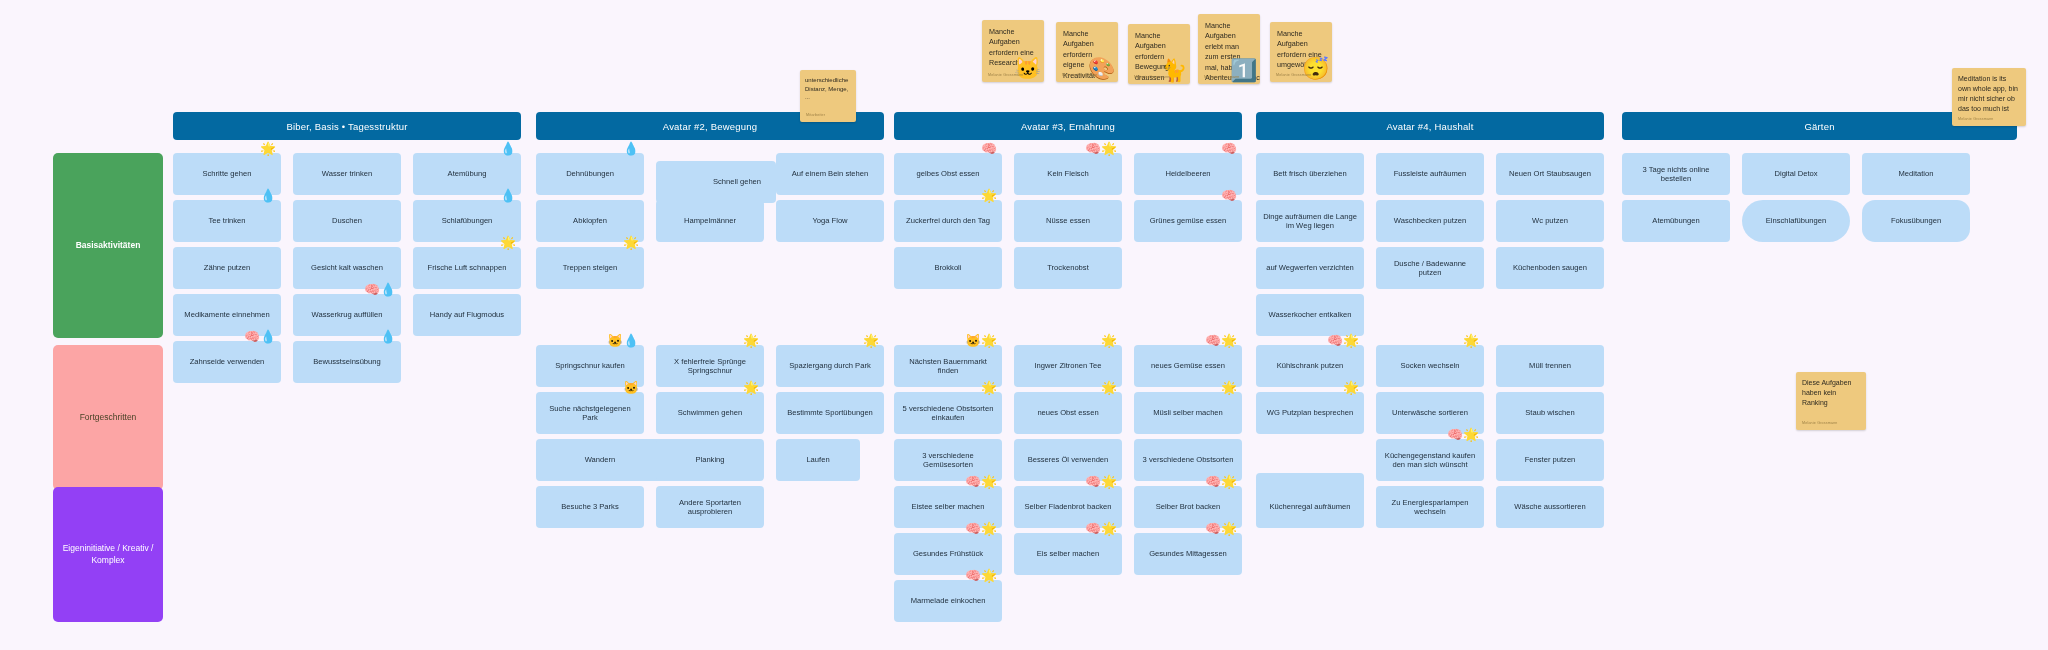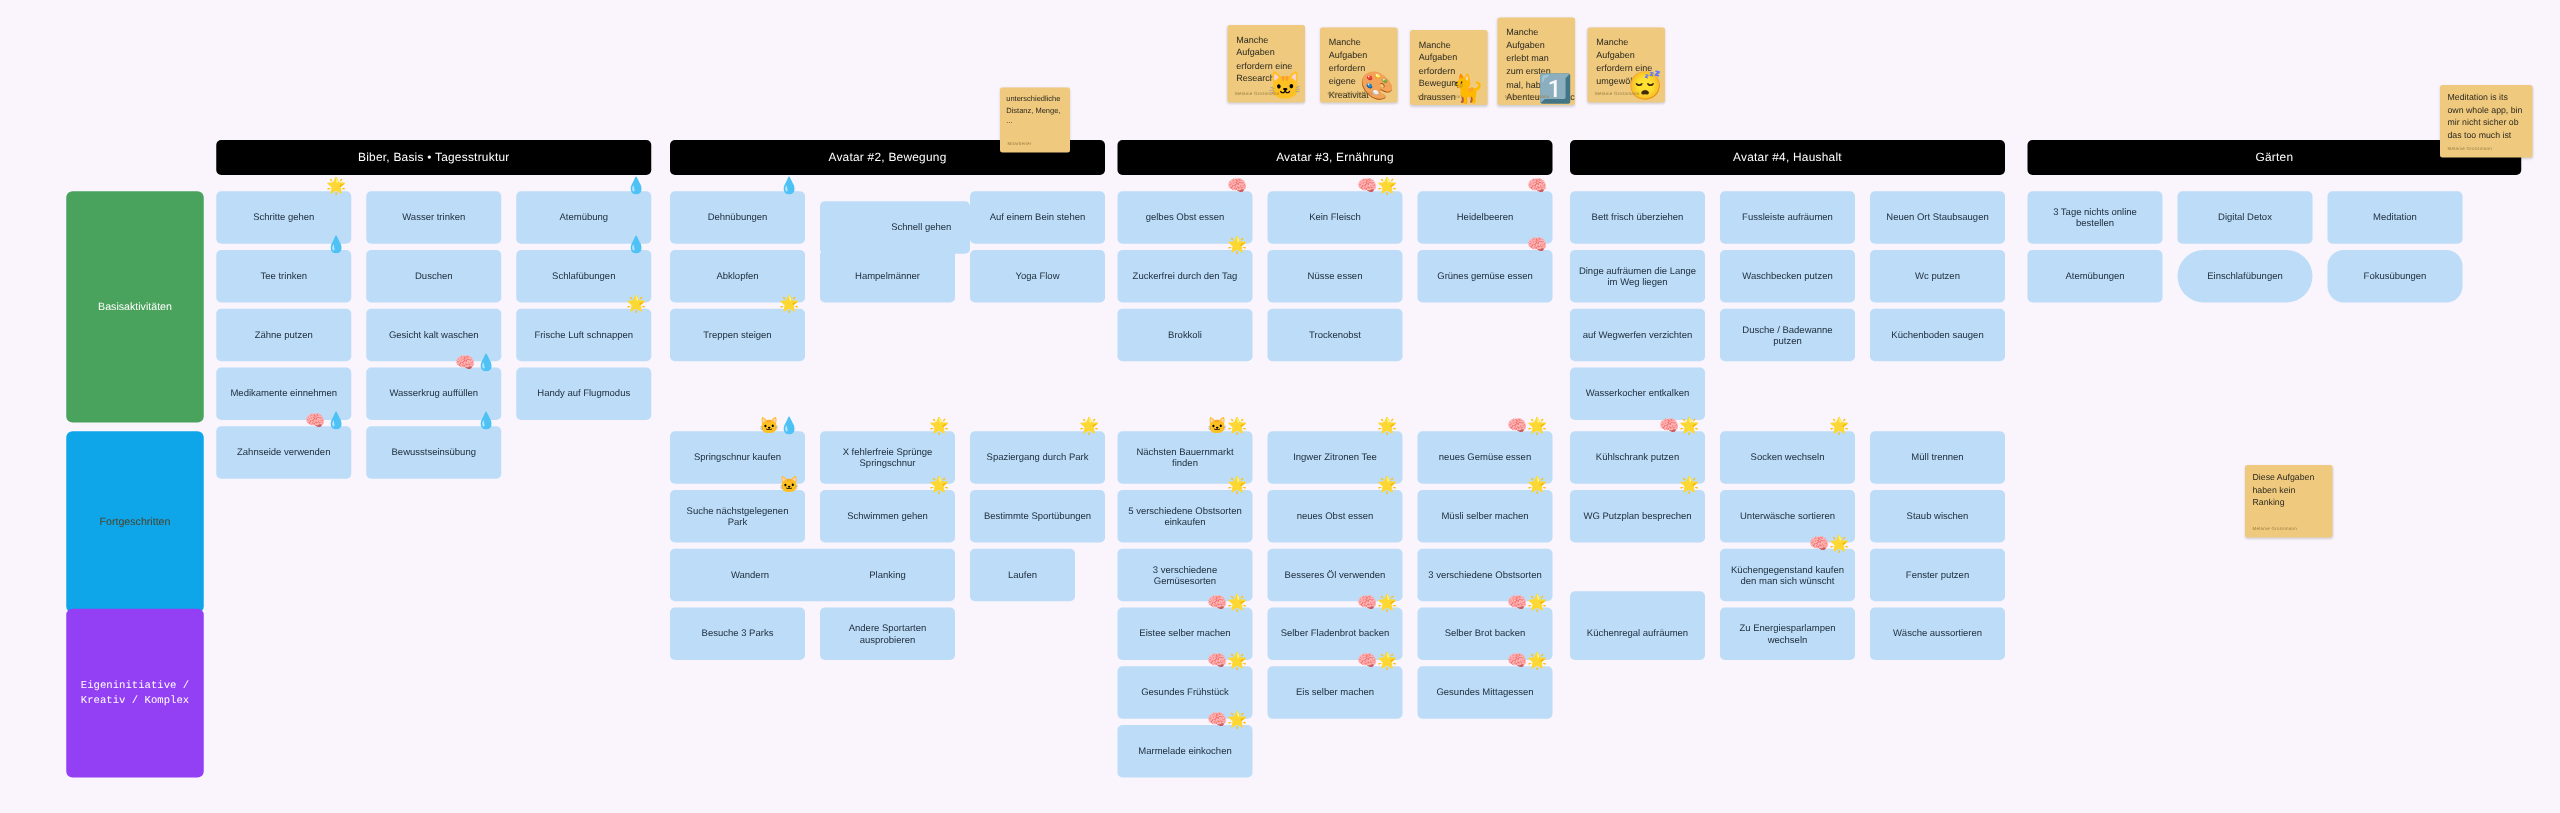--- a/index.html
+++ b/index.html
@@ -7,21 +7,21 @@
     width: 2048px; height: 650px;
     background: #faf5fd;
     font-family: "Liberation Sans", sans-serif;
     overflow: hidden;
   }
   #board { position: relative; width: 2048px; height: 650px; }
 
   
   .col-header {
     position: absolute;
-    background: #000000;
+    background: #0369a1;
     border-radius: 4px;
     color: #ffffff;
     font-size: 9.5px;
     letter-spacing: .2px;
     display: flex;
     align-items: center;
     justify-content: center;
     text-align: center;
     height: 28px;
   }
@@ -32,22 +32,22 @@
     border-radius: 5px;
     display: flex;
     align-items: center;
     justify-content: center;
     text-align: center;
     color: #ffffff;
     font-size: 8.5px;
     padding: 0 8px;
     line-height: 1.3;
   }
-  .row-block.green  { background: #4aa35c; }
-  .row-block.yellow { background: #0ea5e9; color:#4a4327; }
+  .row-block.green  { background: #4aa35c; font-weight: bold; }
+  .row-block.yellow { background: #fca5a5; color:#4a4327; }
   .row-block.purple { background: #9340f5; }
 
   
   .card {
     position: absolute;
     background: #bcdcf8;
     border-radius: 4px;
     display: flex;
     align-items: center;
     justify-content: center;
@@ -101,21 +101,21 @@
 <body>
 
 <div id="board">
     <div class="col-header" style="left: 173px; top: 112px; width: 348px;">Biber, Basis • Tagesstruktur</div>
     <div class="col-header" style="left: 536px; top: 112px; width: 348px;">Avatar #2, Bewegung</div>
     <div class="col-header" style="left: 894px; top: 112px; width: 348px;">Avatar #3, Ernährung</div>
     <div class="col-header" style="left: 1256px; top: 112px; width: 348px;">Avatar #4, Haushalt</div>
     <div class="col-header" style="left: 1622px; top: 112px; width: 395px;">Gärten</div>
     <div class="row-block green" style="left: 53px; top: 153px; width: 110px; height: 185px;">Basisaktivitäten</div>
     <div class="row-block yellow" style="left: 53px; top: 345px; width: 110px; height: 145px;">Fortgeschritten</div>
-    <div class="row-block purple" style="left: 53px; top: 487px; width: 110px; height: 135px; font-family: Liberation Mono, monospace;">Eigeninitiative / Kreativ / Komplex</div>
+    <div class="row-block purple" style="left: 53px; top: 487px; width: 110px; height: 135px;">Eigeninitiative / Kreativ / Komplex</div>
     <div class="card" style="left: 173px; top: 153px; width: 108px;">
       <span>Schritte gehen</span>
       <div class="badges">🌟</div>
     </div>
     <div class="card" style="left: 293px; top: 153px; width: 108px;">
       <span>Wasser trinken</span>
     </div>
     <div class="card" style="left: 413px; top: 153px; width: 108px;">
       <span>Atemübung</span>
       <div class="badges">💧</div>

